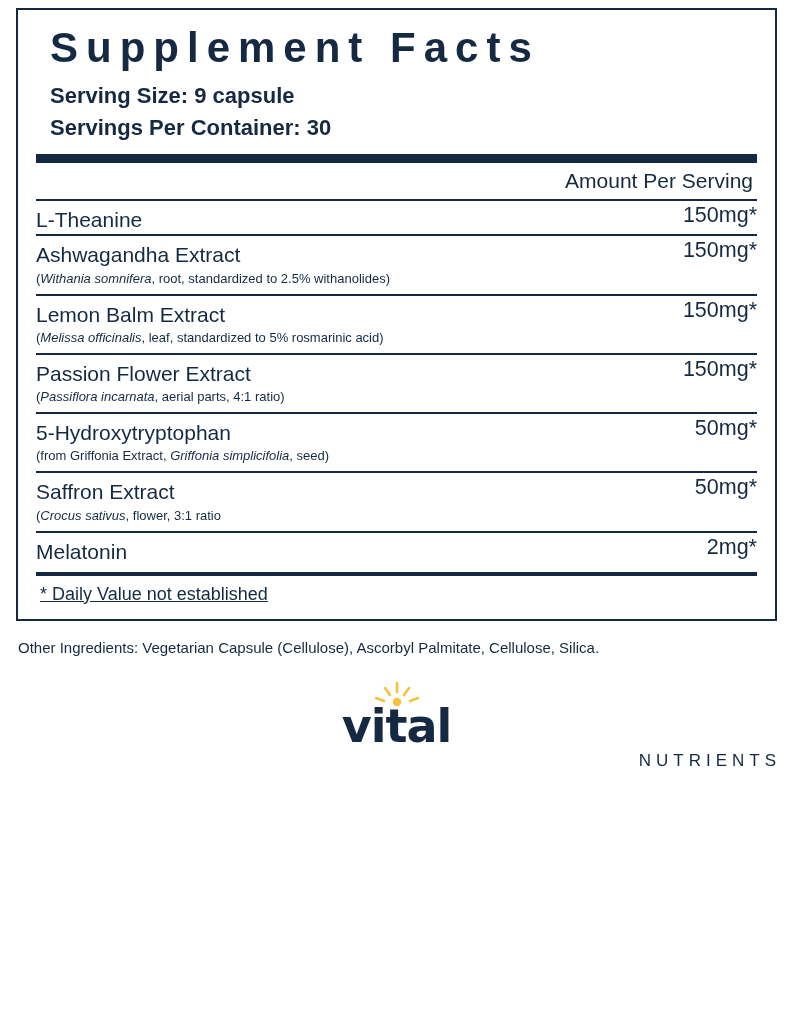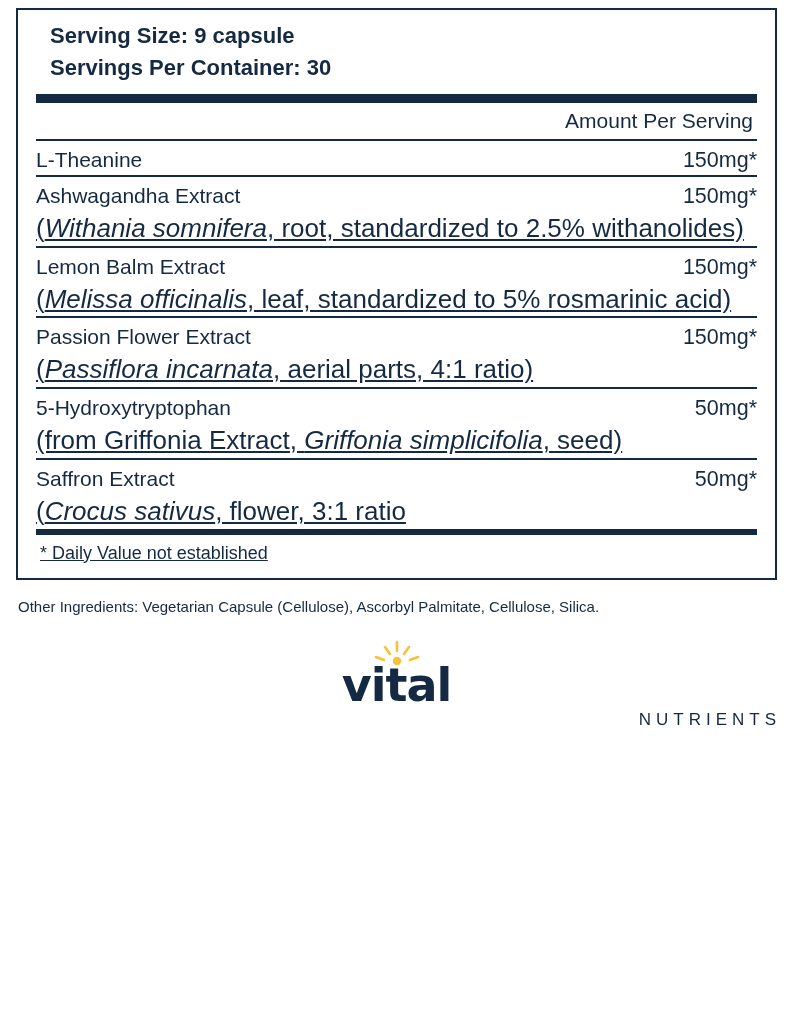--- a/index.html
+++ b/index.html
@@ -80,30 +80,28 @@
     align-items: flex-start;
   }
   .nutrient-name {
     font-size: 21px;
     line-height: 1.35;
     padding-top: 5px;
   }
   .nutrient-amount {
     font-size: 21.5px;
     line-height: 1.35;
-    padding-top: 5px;
     white-space: nowrap;
     text-align: right;
     padding-left: 12px;
   }
   .nutrient-sub {
-    font-size: 26px;
+    font-size: 13px;
     line-height: 1.3;
-    padding: 1px 0 0 0;
-    text-decoration: underline;
+    padding: 1px 0 6px 0;
   }
   .nutrient-sub i { font-style: italic; }
 
   .row-divider {
     height: 2px;
     background: #152a42;
   }
 
   .footnote {
     font-size: 18px;
@@ -147,20 +145,21 @@
     text-align: right;
   }
 </style>
 </head>
 <body>
 
 <div class="page">
 
   <div class="facts-panel">
 
+    <div class="facts-title">Supplement Facts</div>
 
     <div class="serving-line">Serving Size: 9 capsule</div>
     <div class="serving-line">Servings Per Container: 30</div>
 
     <div class="rule-thick"></div>
 
     <div class="amount-header">Amount Per Serving</div>
 
     <div class="rule-thin"></div>
 
@@ -226,20 +225,29 @@
           <td>
             <div class="row-wrap">
               <span class="nutrient-name">Saffron Extract</span>
               <span class="nutrient-amount">50mg*</span>
             </div>
             <div class="nutrient-sub"><span>(</span><i>Crocus sativus</i><span>, flower, 3:1 ratio</span></div>
             <div class="row-divider"></div>
           </td>
         </tr>
 
+        <tr>
+          <td>
+            <div class="row-wrap">
+              <span class="nutrient-name">Melatonin</span>
+              <span class="nutrient-amount">2mg*</span>
+            </div>
+            <div style="height:6px"></div>
+          </td>
+        </tr>
       </tbody>
     </table>
 
     <div class="rule-medium"></div>
 
     <div class="footnote">* Daily Value not established</div>
 
   </div>
 
   <div class="other-ingredients">Other Ingredients: Vegetarian Capsule (Cellulose), Ascorbyl Palmitate, Cellulose, Silica.</div>

